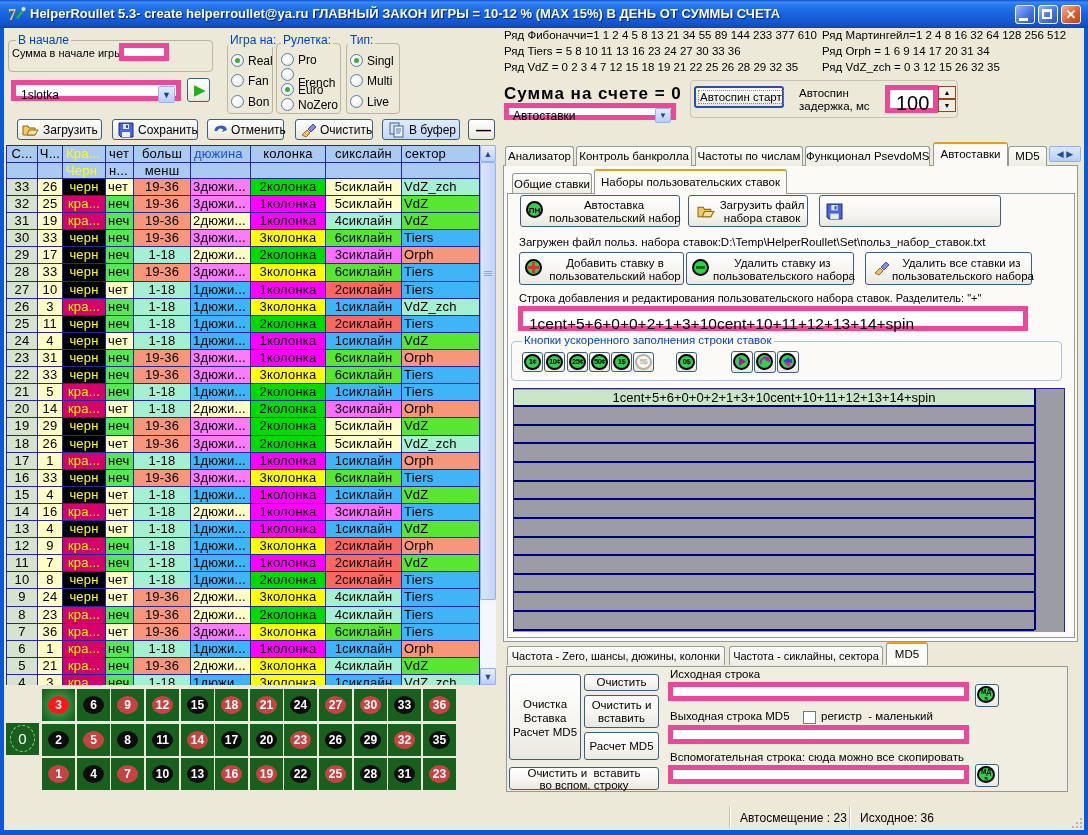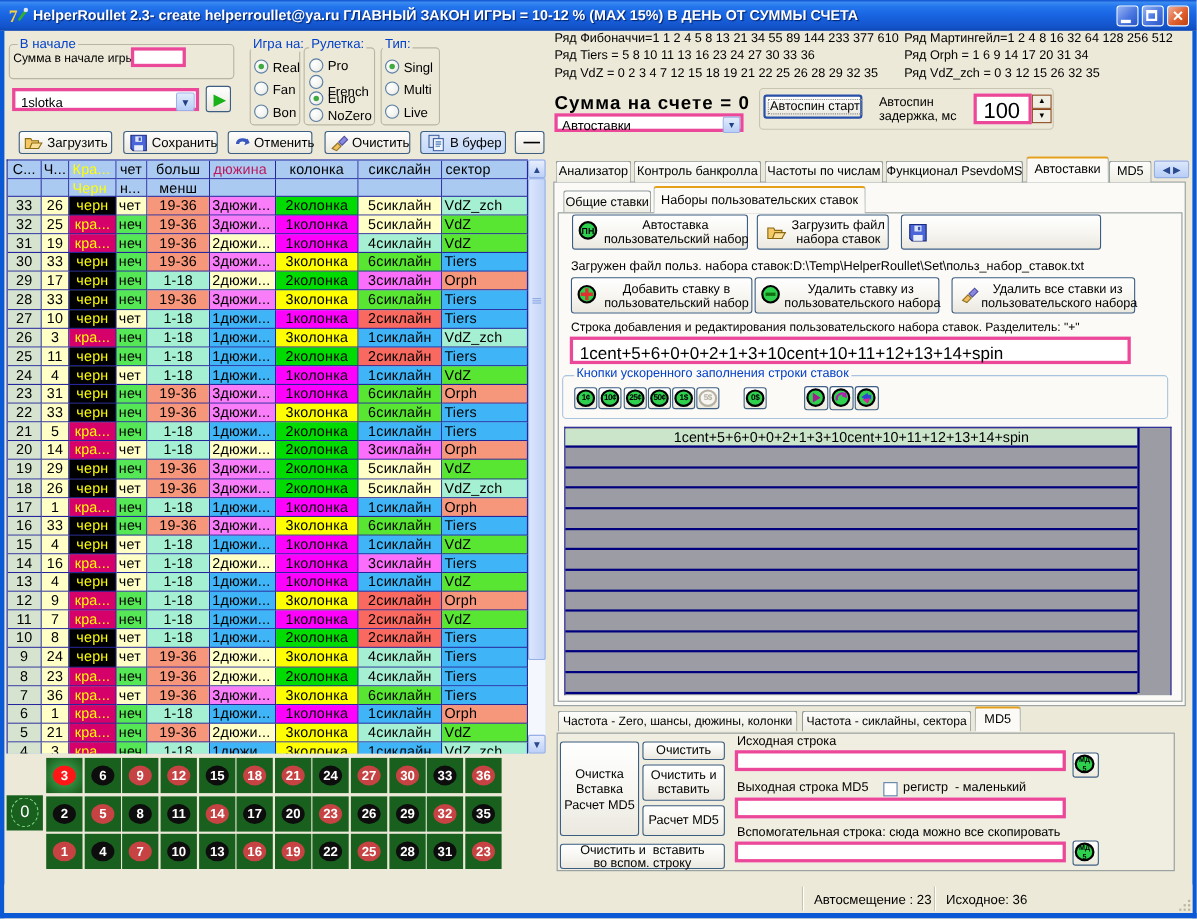--- a/index.html
+++ b/index.html
@@ -7,21 +7,21 @@
 .tbtn{position:absolute;top:5px;width:20px;height:19px;border-radius:3px;border:1px solid #fff;color:#fff;text-align:center;font-size:12px;line-height:17px;}
 #borderL{position:absolute;left:0;top:28px;width:4px;height:807px;background:#0c59d6;}
 #borderR{position:absolute;right:0;top:28px;width:4px;height:807px;background:#0c59d6;}
 #borderB{position:absolute;left:0;top:830px;width:1088px;height:5px;background:#0c59d6;}
 .gb{position:absolute;border:1px solid #b9b5a2;border-radius:4px;}
 .gbl{position:absolute;color:#0341c9;background:#ece9d8;padding:0 2px;font-size:12px;white-space:nowrap;}
 .lbl{position:absolute;color:#000;white-space:nowrap;}
 .f11{font-size:11px;}
 .f115{font-size:11.5px;}
 .lblb{position:absolute;color:#0341c9;white-space:nowrap;font-size:11.5px;}
-.inp{position:absolute;background:#fff;border:3px solid #ec4899;}
+.inp{position:absolute;background:#fff;border:5px solid #ec4899;}
 .btn{position:absolute;background:linear-gradient(180deg,#ffffff 0%,#f4f3ee 50%,#e9e7dc 100%);border:1px solid #3c5e83;border-radius:3px;color:#000;font-size:12px;}
 .radio{position:absolute;width:13px;height:13px;border-radius:50%;border:1px solid #5a7fa5;background:radial-gradient(circle at 35% 35%,#fff 0%,#f2f2ef 60%,#d0d0ca 100%);}
 .radio.on::after{content:"";position:absolute;left:3px;top:3px;width:5px;height:5px;border-radius:50%;background:#3faa3f;}
 #table{position:absolute;left:6px;top:145px;width:474px;height:540px;background:#aacaf2;border-top:1px solid #26269c;border-left:1px solid #26269c;overflow:hidden;}
 .tr{position:absolute;left:0;width:473px;}
 .tc{position:absolute;top:0;height:100%;border-right:1px solid #26269c;border-bottom:1px solid #26269c;font-size:13px;letter-spacing:0.2px;line-height:16px;overflow:hidden;white-space:nowrap;}
 #vscroll{position:absolute;left:480px;top:145px;width:16px;height:540px;background:#c9d8f4;}
 .sbtn{position:absolute;left:0;width:16px;height:17px;background:linear-gradient(180deg,#e8eefd,#bcd0f8);border:1px solid #98b0e8;border-radius:2px;color:#2a4a90;font-size:9px;text-align:center;line-height:16px;}
 #roul{position:absolute;left:4px;top:687px;width:494px;height:112px;}
 .rgc{position:absolute;width:33px;height:32px;background:#19601f;}
@@ -50,21 +50,21 @@
 .mdicon{position:absolute;width:24px;height:23px;background:linear-gradient(180deg,#fff,#eceade);border:1px solid #3c5e83;border-radius:3px;}
 .mdc{position:absolute;left:1px;top:1px;width:18px;height:17px;border-radius:50%;background:#2ed04e;border:2px solid #000;color:#000;font-size:6.5px;font-weight:bold;text-align:center;line-height:8px;}
 </style></head>
 <body>
 <div id="title">
   <svg style="position:absolute;left:7px;top:4px;" width="20" height="20" viewBox="0 0 20 20">
       <text x="1" y="16" font-size="16" font-weight="bold" fill="#f8d040" font-family="Liberation Serif">7</text>
       <path d="M9 14 L16 4 L18 6 L11 15 Z" fill="#30b030"></path>
       <circle cx="16.5" cy="5" r="2" fill="#e0e8f0"></circle>
     </svg>
-  <span class="txt">HelperRoullet 2.3- create helperroullet@ya.ru ГЛАВНЫЙ ЗАКОН ИГРЫ = 10-12 % (MAX 15%) В ДЕНЬ ОТ СУММЫ СЧЕТА</span>
+  <span class="txt">HelperRoullet 5.3- create helperroullet@ya.ru ГЛАВНЫЙ ЗАКОН ИГРЫ = 10-12 % (MAX 15%) В ДЕНЬ ОТ СУММЫ СЧЕТА</span>
   <div class="tbtn" style="left:1015px;background:linear-gradient(135deg,#9ab4f0 0%,#4a76e0 55%,#2a56c8 100%);">
       <div style="position:absolute;left:3px;top:12px;width:9px;height:3px;background:#fff;"></div>
     </div>
   <div class="tbtn" style="left:1038px;background:linear-gradient(135deg,#9ab4f0 0%,#4a76e0 55%,#2a56c8 100%);">
       <div style="position:absolute;left:3px;top:3px;width:10px;height:10px;border:2px solid #fff;border-top-width:3px;"></div>
     </div>
   <div class="tbtn" style="left:1061px;background:linear-gradient(135deg,#f0b098 0%,#e06030 55%,#c04010 100%);"><span style="font-weight:bold;font-size:13px;">✕</span></div>
 </div>
 <div id="borderL"></div>
 <div id="borderR"></div>
@@ -154,21 +154,21 @@
     <span style="position:absolute;left:7px;top:1px;font-size:15px;">—</span>
   </div>
 
 <div id="table">
 <div class="tr" style="top:0;height:17px;">
       <div class="tc" style="left:0px;width:31px;background:#aacaf2;color:#000;text-align:center;">С...</div>
       <div class="tc" style="left:31px;width:25px;background:#aacaf2;color:#000;text-align:center;">Ч...</div>
       <div class="tc" style="left:56px;width:43px;background:#aacaf2;color:#ffff00;text-align:left;padding-left:3px;">Кра...</div>
       <div class="tc" style="left:99px;width:28px;background:#aacaf2;color:#000;text-align:left;padding-left:3px;">чет</div>
       <div class="tc" style="left:127px;width:57px;background:#aacaf2;color:#000;text-align:center;">больш</div>
-      <div class="tc" style="left:184px;width:60px;background:#aacaf2;color:#be185d;text-align:left;padding-left:3px;">дюжина</div>
+      <div class="tc" style="left:184px;width:60px;background:#aacaf2;color:#1d4ed8;text-align:left;padding-left:3px;">дюжина</div>
       <div class="tc" style="left:244px;width:75px;background:#aacaf2;color:#000;text-align:center;">колонка</div>
       <div class="tc" style="left:319px;width:76px;background:#aacaf2;color:#000;text-align:center;">сикслайн</div>
       <div class="tc" style="left:395px;width:78px;background:#aacaf2;color:#000;text-align:left;padding-left:3px;">сектор</div>
     </div>
 <div class="tr" style="top:17px;height:16px;">
       <div class="tc" style="left:0px;width:31px;background:#aacaf2;color:#000;text-align:center;"></div>
       <div class="tc" style="left:31px;width:25px;background:#aacaf2;color:#000;text-align:center;"></div>
       <div class="tc" style="left:56px;width:43px;background:#aacaf2;color:#ffff00;text-align:left;padding-left:3px;">Черн</div>
       <div class="tc" style="left:99px;width:28px;background:#aacaf2;color:#000;text-align:left;padding-left:3px;">н...</div>
       <div class="tc" style="left:127px;width:57px;background:#aacaf2;color:#000;text-align:center;">менш</div>

